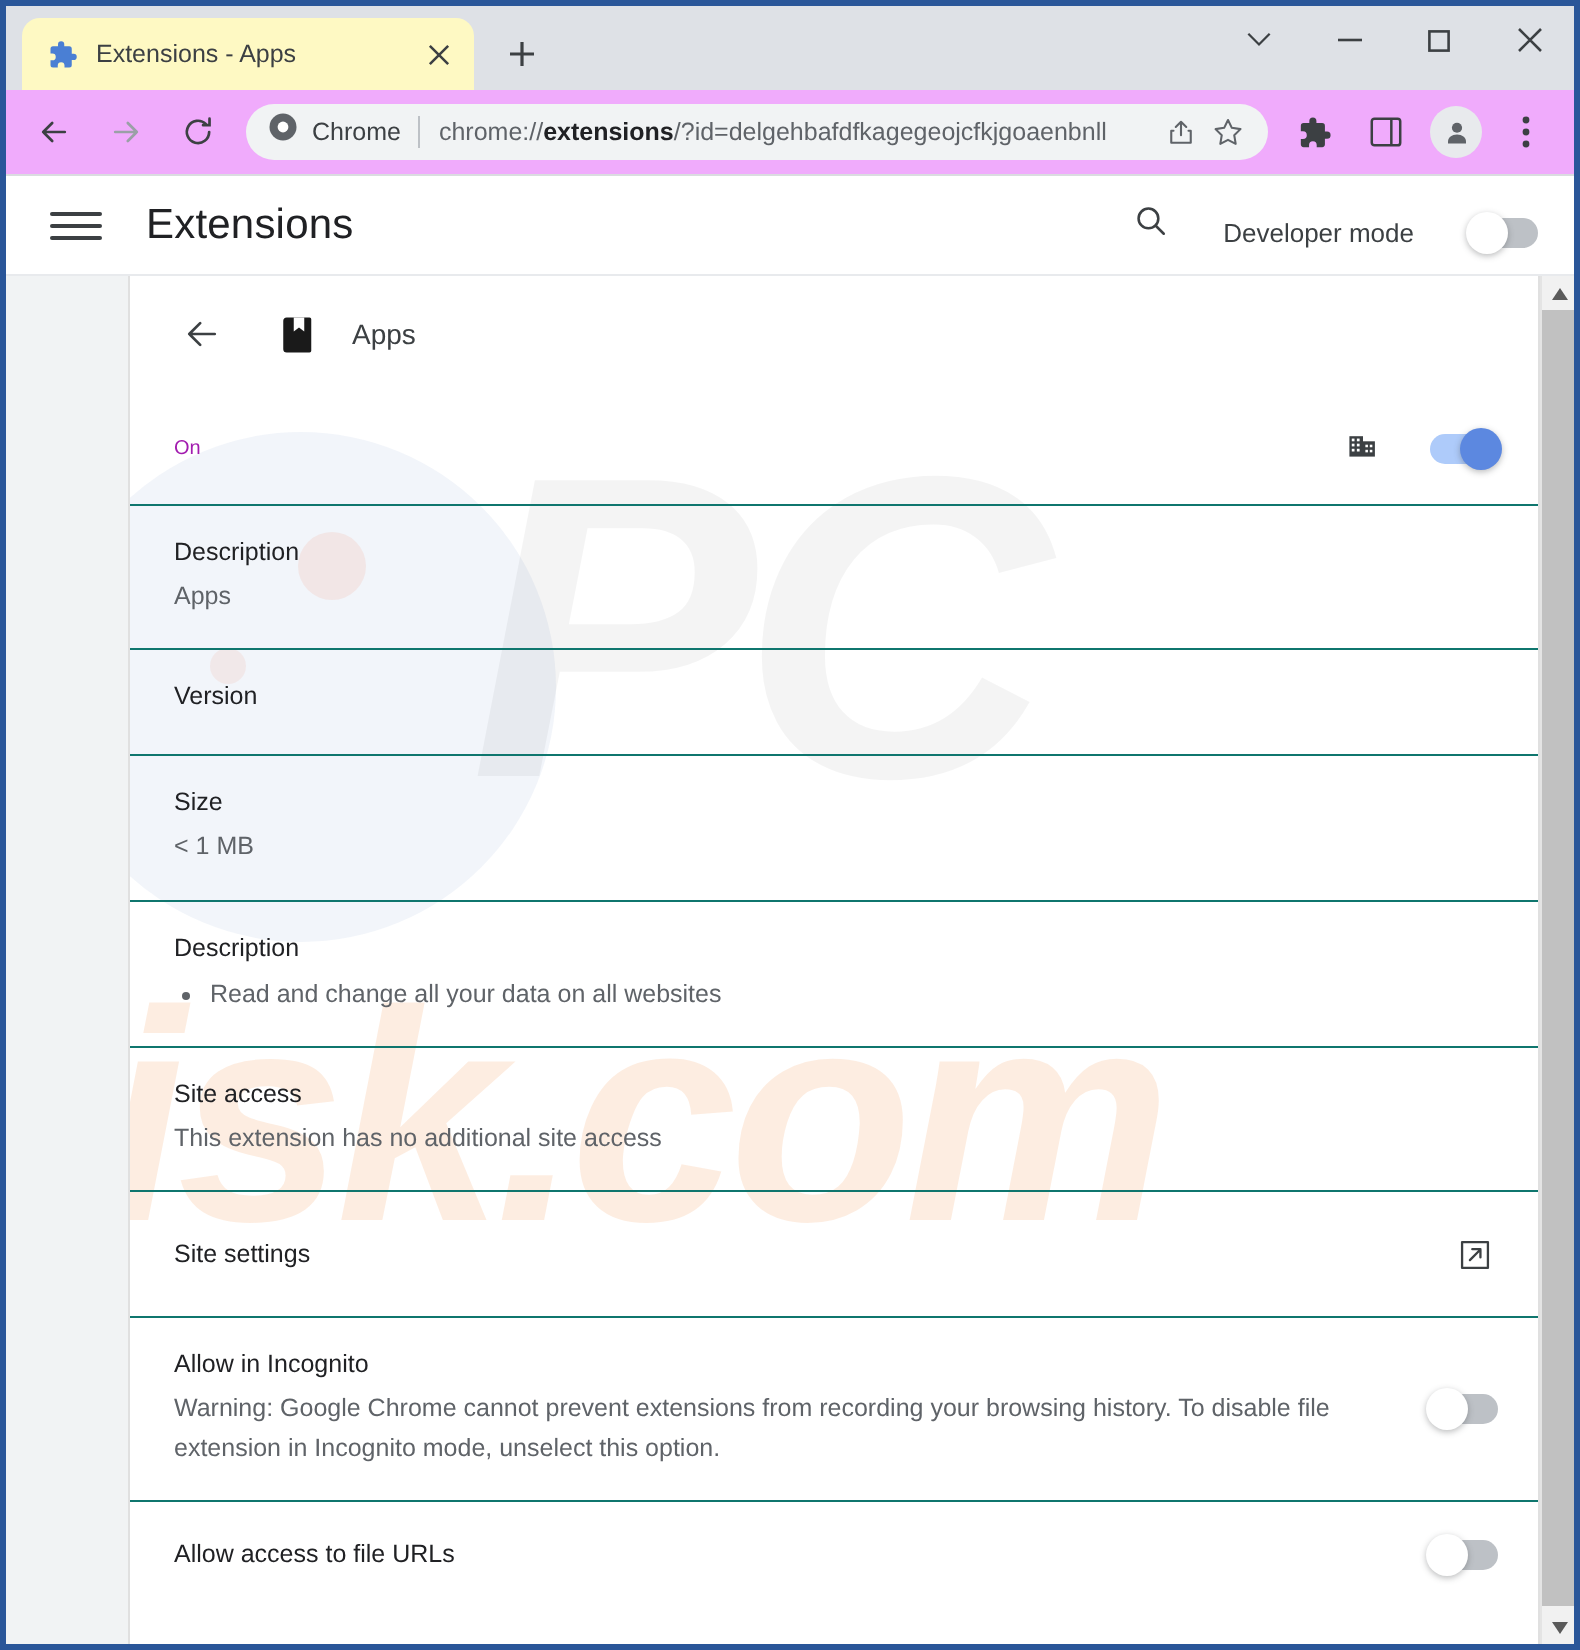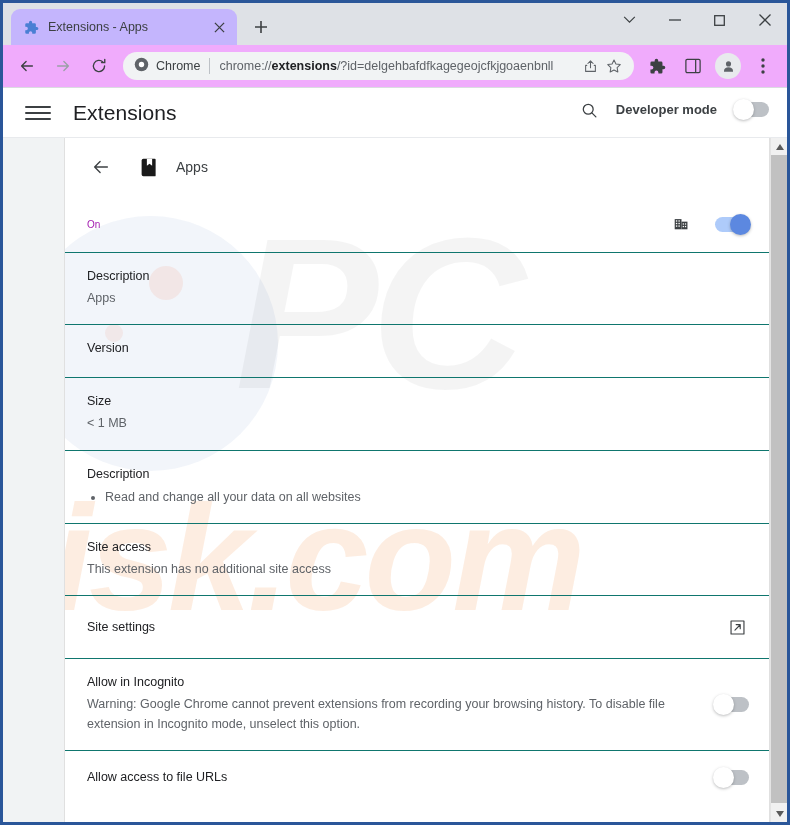--- a/index.html
+++ b/index.html
@@ -22,21 +22,21 @@
 
   
   .tabstrip {
     position: absolute; left: 0; top: 0; right: 0; height: 42px;
     background: #dee1e6;
     display: flex; align-items: flex-end;
   }
   .tab {
     margin-left: 8px;
     width: 226px; height: 36px;
-    background: #c4b5fd;
+    background: #fef9c3;
     border-radius: 9px 9px 0 0;
     display: flex; align-items: center;
     padding: 0 8px 0 12px;
     position: relative;
   }
   .tab-favicon {
     width: 16px; height: 16px; flex: 0 0 16px;
     display: flex; align-items: center; justify-content: center;
   }
   .tab-title {
@@ -127,21 +127,21 @@
     width: 26px; height: 26px;
     display: flex; flex-direction: column; justify-content: center;
     gap: 4px;
   }
   .hamburger span { display: block; height: 2px; background: #3c4043; border-radius: 1px; }
   .ext-title {
     font-size: 21px; color: #202124; margin-left: 22px;
     letter-spacing: 0.1px;
   }
   .header-right {
-    margin-left: auto; display: flex; align-items: flex-start; gap: 18px; font-weight: bold;
+    margin-left: auto; display: flex; align-items: flex-end; gap: 28px;
   }
   .devmode-label { font-size: 13px; color: #3c4043; }
 
   
   .toggle {
     width: 34px; height: 15px; border-radius: 8px;
     position: relative; flex: 0 0 34px;
   }
   .toggle.off { background: #bdc1c6; }
   .toggle.on  { background: #aecbfa; }

